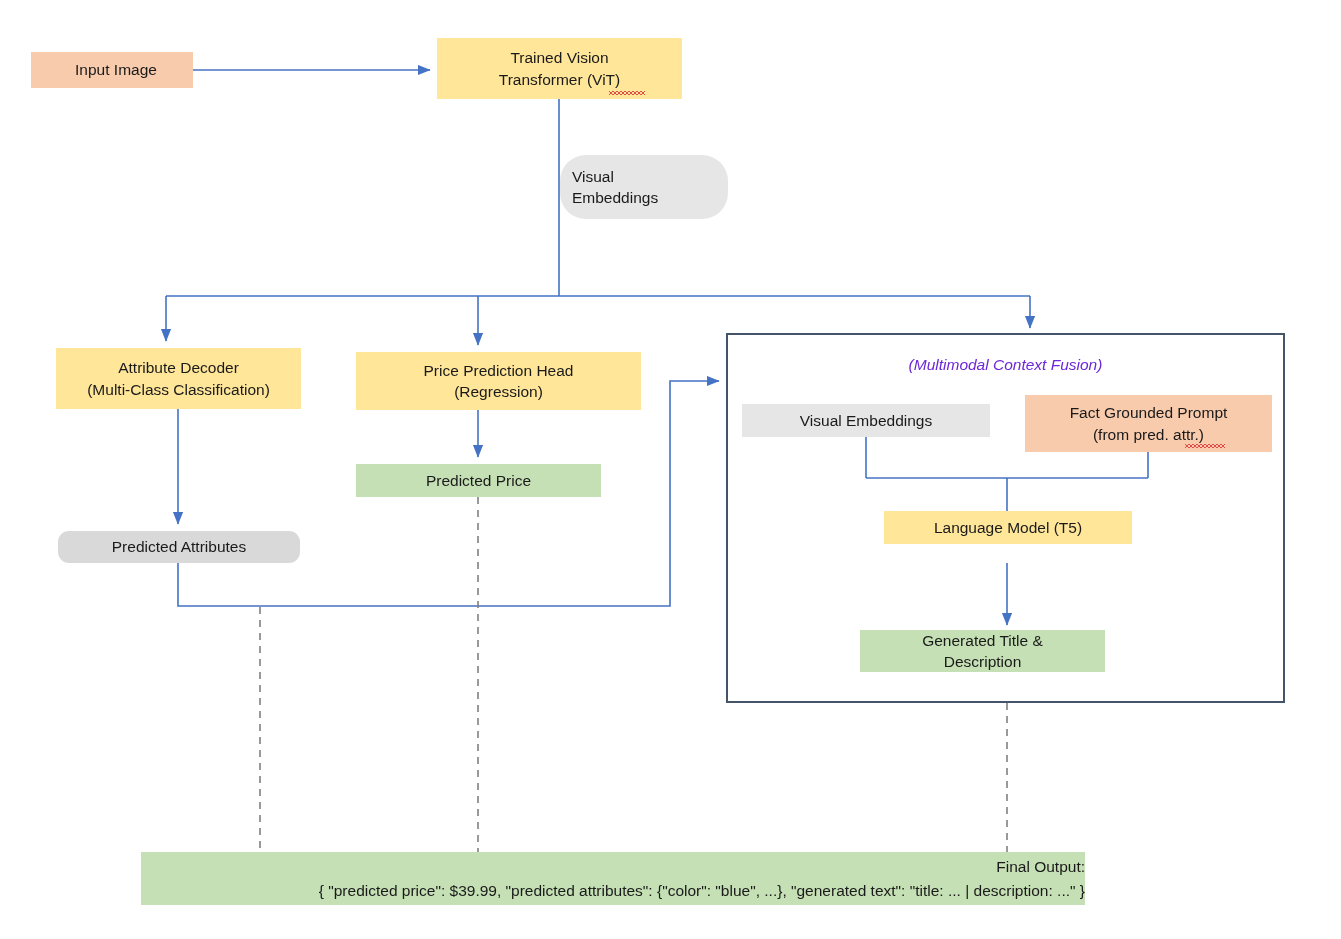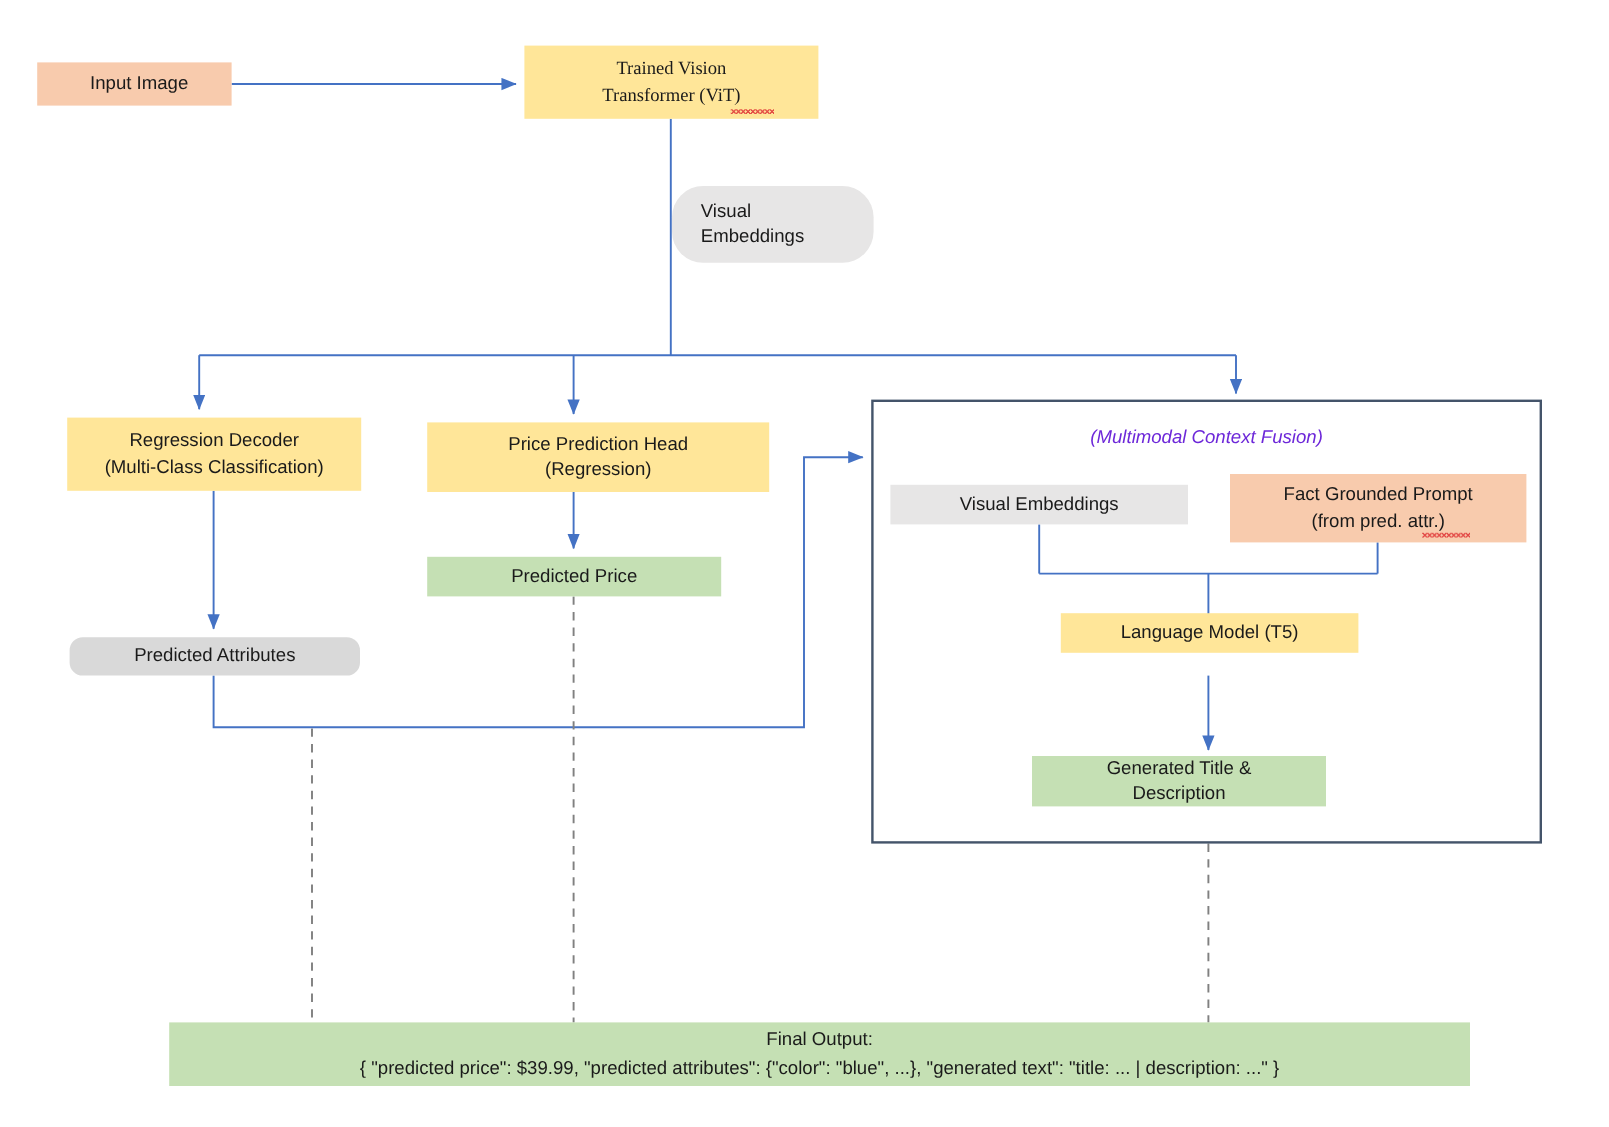--- a/index.html
+++ b/index.html
@@ -40,21 +40,21 @@
     white-space: pre-line;
   }
   .n-orange { background: #f8cbad; }
   .n-yellow { background: #ffe699; }
   .n-green  { background: #c5e0b4; }
   .n-gray   { background: #d9d9d9; border-radius: 11px; }
   .n-grayL  { background: #e7e6e6; }
   .label-left {
     justify-content: flex-start;
     text-align: left;
-    padding-left: 24px;
+    padding-left: 12px;
     border-radius: 26px;
   }
   .fusion-frame {
     position: absolute;
     box-sizing: border-box;
     border: 2px solid #44546a;
     background: transparent;
   }
   .fusion-title {
     position: absolute;
@@ -126,33 +126,33 @@
 
     <path d="M260,607 L260,852" fill="none" stroke="#808080" stroke-width="1.6" stroke-dasharray="7,6"></path>
     <path d="M478,497 L478,852" fill="none" stroke="#808080" stroke-width="1.6" stroke-dasharray="7,6"></path>
     <path d="M1007,703 L1007,852" fill="none" stroke="#808080" stroke-width="1.6" stroke-dasharray="7,6"></path>
   </svg>
 
   <div class="node n-orange" style="left:31px; top:52px; width:162px; height:36px;padding-left:14px;">
     <span>Input Image</span>
   </div>
 
-  <div class="node n-yellow" style="left:437px; top:38px; width:245px; height:61px;font-family:Liberation Serif, serif;">
+  <div class="node n-yellow" style="left:437px; top:38px; width:245px; height:61px;">
     <span>Trained Vision
 Transformer (ViT)</span>
   </div>
   <div class="squiggle" style="left:609px; top:91px; width:36px;"></div>
 
   <div class="node n-grayL label-left" style="left:560px; top:155px; width:168px; height:64px;">
     <span>Visual
 Embeddings</span>
   </div>
 
   <div class="node n-yellow" style="left:56px; top:348px; width:245px; height:61px;">
-    <span>Regression Decoder
+    <span>Attribute Decoder
 (Multi-Class Classification)</span>
   </div>
 
   <div class="node n-yellow" style="left:356px; top:352px; width:285px; height:58px;">
     <span>Price Prediction Head
 (Regression)</span>
   </div>
 
   <div class="node n-green" style="left:356px; top:464px; width:245px; height:33px;">
     <span>Predicted Price</span>
@@ -178,18 +178,18 @@
 
   <div class="node n-yellow" style="left:884px; top:511px; width:248px; height:33px;">
     <span>Language Model (T5)</span>
   </div>
 
   <div class="node n-green" style="left:860px; top:630px; width:245px; height:42px;">
     <span>Generated Title &amp;
 Description</span>
   </div>
 
-  <div class="final-box" style="left:141px; top:852px; width:1084px; height:53px;">
+  <div class="final-box" style="left:141px; top:852px; width:944px; height:53px;align-items:flex-end;">
     <div>Final Output:</div>
     <div class="final-line2">{ "predicted price": $39.99, "predicted attributes": {"color": "blue", ...}, "generated text": "title: ... | description: ..." }</div>
   </div>
 
 </div>
 
 </body></html>

